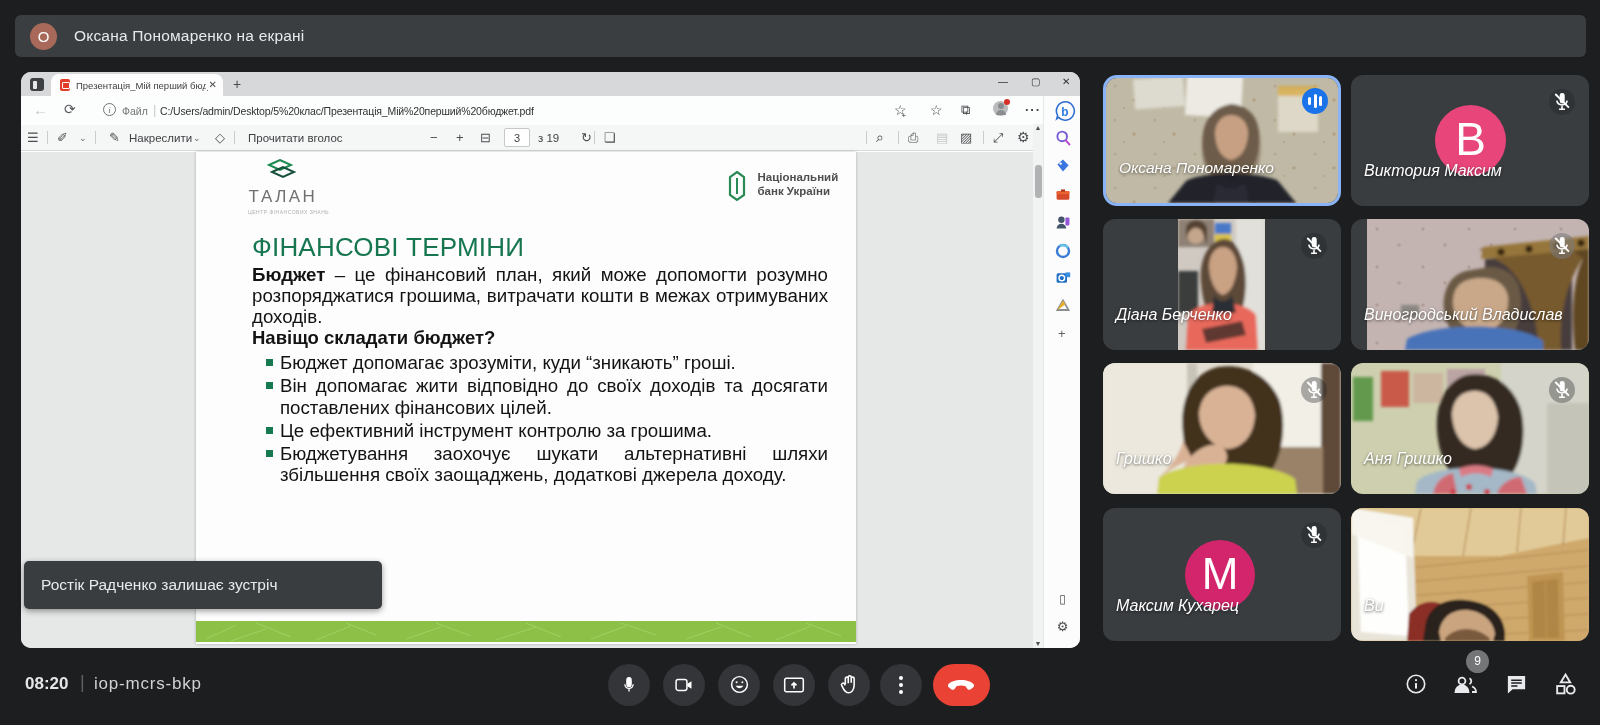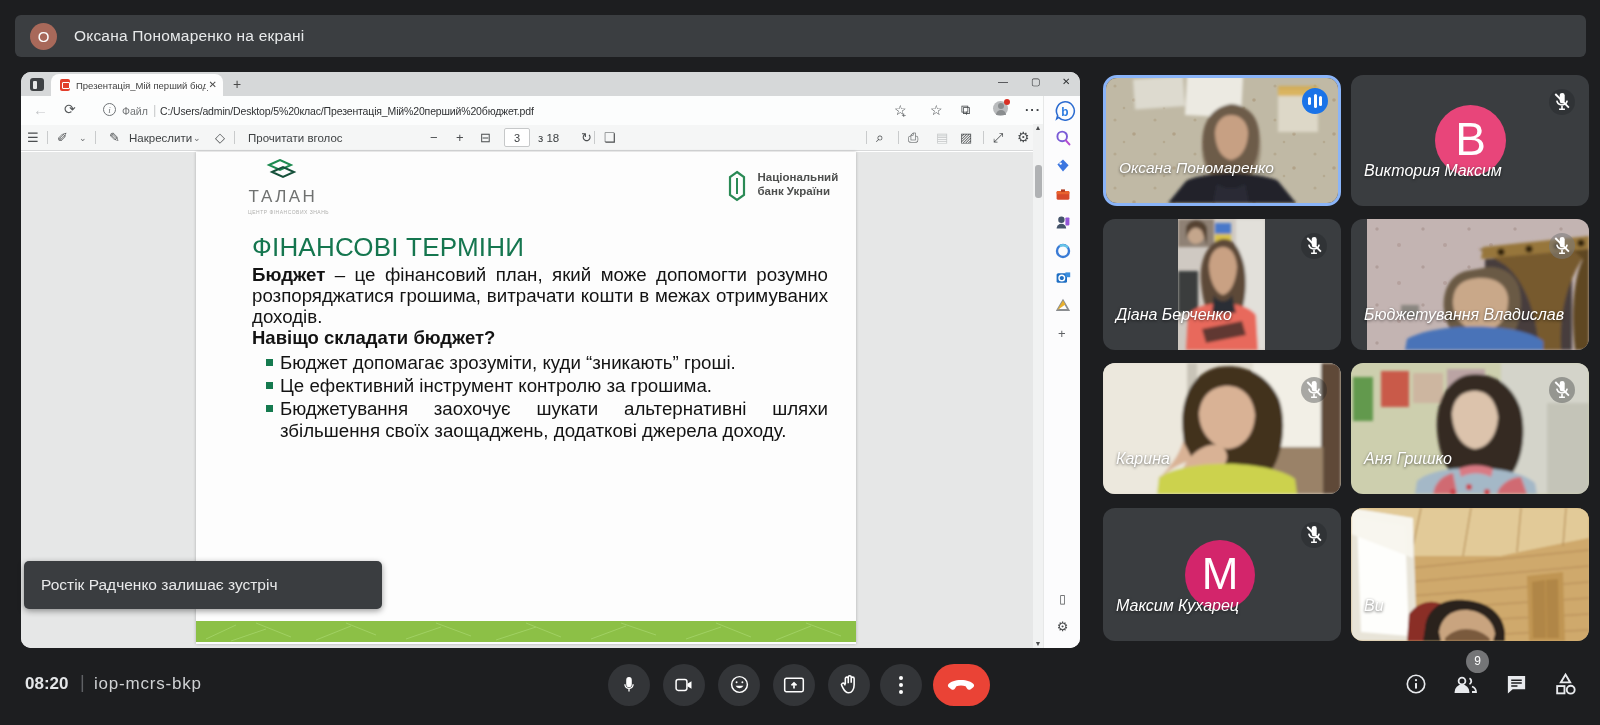--- a/index.html
+++ b/index.html
@@ -100,21 +100,21 @@
     <div class="tico" style="left:88px">✎</div>
     <div class="tlab" style="left:108px">Накреслити</div>
     <div class="tico" style="left:172px;font-size:9px;top:8px;color:#6b6e70">⌄</div>
     <div class="tico" style="left:194px">◇</div>
     <div class="tdiv" style="left:213px"></div>
     <div class="tlab" style="left:227px">Прочитати вголос</div>
     <div class="tico" style="left:409px">−</div>
     <div class="tico" style="left:435px">+</div>
     <div class="tico" style="left:459px">⊟</div>
     <div id="pagebox">3</div>
-    <div class="tlab" style="left:517px">з 18</div>
+    <div class="tlab" style="left:517px">з 19</div>
     <div class="tico" style="left:560px">↻</div>
     <div class="tdiv" style="left:573px"></div>
     <div class="tico" style="left:583px">❏</div>
     <div class="tdiv" style="left:845px"></div>
     <div class="tico" style="left:855px;font-size:14px;top:4px">⌕</div>
     <div class="tdiv" style="left:877px"></div>
     <div class="tico" style="left:887px">⎙</div>
     <div class="tico" style="left:915px;color:#c5c7c8">▤</div>
     <div class="tico" style="left:939px">▨</div>
     <div class="tdiv" style="left:962px"></div>
@@ -139,20 +139,23 @@
           <path d="M10 8 L10 24" stroke="#2a8a55" stroke-width="2"></path>
         </svg>
         <div style="display:inline-block;margin-left:6px;font-size:11.5px;color:#4d4f4e;line-height:14px;font-weight:bold">Національний<br>банк України</div>
       </div>
       <div style="position:absolute;left:56px;top:76px;width:576px">
         <div style="position:relative;top:4px;font-size:26px;font-weight:normal;color:#15764f;letter-spacing:.2px">ФІНАНСОВІ ТЕРМІНИ</div>
         <div style="font-size:18.7px;color:#131313;line-height:20.8px;text-align:justify;margin-top:6px"><b>Бюджет</b> – це фінансовий план, який може допомогти розумно розпоряджатися грошима, витрачати кошти в межах отримуваних доходів.</div>
         <div style="font-size:18.5px;font-weight:bold;color:#131313;">Навіщо складати бюджет?</div>
         <ul id="blist">
           <li><span>Бюджет допомагає зрозуміти, куди “зникають” гроші.</span></li>
+          <li>
+              <span style="display:block;text-align:justify">Він допомагає жити відповідно до своїх доходів та досягати поставлених фінансових цілей.</span>
+            </li>
           <li><span>Це ефективний інструмент контролю за грошима.</span></li>
           <li>
               <span style="display:block;text-align:justify">Бюджетування заохочує шукати альтернативні шляхи збільшення своїх заощаджень, додаткові джерела доходу.</span>
             </li>
         </ul>
       </div>
 
       <svg style="position:absolute;left:0;top:469px" width="660" height="21" viewBox="0 0 660 21">
         <rect width="660" height="21" fill="#8cc046"></rect>
         <g stroke="#a5d46a" stroke-width="1" fill="none" opacity=".8">
@@ -323,21 +326,21 @@
       <rect x="34" y="86" width="18" height="13" fill="#8a8680"></rect>
     </g>
   </svg>
   <div class="micoff" style="background:rgba(120,120,122,.55)"><svg width="26" height="26" viewBox="0 0 24 24">
         <rect x="9.9" y="3.8" width="4.6" height="9.6" rx="2.3" fill="#fff"></rect>
         <g fill="none" stroke="#fff" stroke-width="1.5">
           <path d="M7.2 10.8 a4.9 4.9 0 0 0 9.6 0 M12 15.7 v3 M9.3 18.7 h5.4"></path>
           <path d="M5.8 4.6 L18.4 17.2" stroke-width="1.7"></path>
         </g>
       </svg></div>
-  <div class="nm">Бюджетування Владислав</div>
+  <div class="nm">Виногродський Владислав</div>
 </div>
 
 <div class="tile" style="left:1103px;top:363px;width:238px;height:131px">
   <svg width="238" height="131" viewBox="0 0 238 131" preserveAspectRatio="none" style="position:absolute;left:0;top:0">
     <defs>
         <filter id="bl5" x="-20%" y="-20%" width="140%" height="140%">
           <feGaussianBlur stdDeviation="1.5"></feGaussianBlur>
         </filter>
       </defs>
     <rect width="238" height="131" fill="#e3ded2"></rect>
@@ -354,21 +357,21 @@
       <path d="M56 116 C66 106 78 100 90 97 L80 78 C76 94 66 104 56 116 Z" fill="#d9b295"></path>
     </g>
   </svg>
   <div class="micoff"><svg width="26" height="26" viewBox="0 0 24 24">
         <rect x="9.9" y="3.8" width="4.6" height="9.6" rx="2.3" fill="#fff"></rect>
         <g fill="none" stroke="#fff" stroke-width="1.5">
           <path d="M7.2 10.8 a4.9 4.9 0 0 0 9.6 0 M12 15.7 v3 M9.3 18.7 h5.4"></path>
           <path d="M5.8 4.6 L18.4 17.2" stroke-width="1.7"></path>
         </g>
       </svg></div>
-  <div class="nm">Карина</div>
+  <div class="nm">Гришко</div>
 </div>
 
 <div class="tile" style="left:1351px;top:363px;width:238px;height:131px">
   <svg width="238" height="131" viewBox="0 0 238 131" preserveAspectRatio="none" style="position:absolute;left:0;top:0">
     <defs>
         <filter id="bl6" x="-20%" y="-20%" width="140%" height="140%">
           <feGaussianBlur stdDeviation="1.5"></feGaussianBlur>
         </filter>
       </defs>
     <rect width="238" height="131" fill="#cdcfae"></rect>

